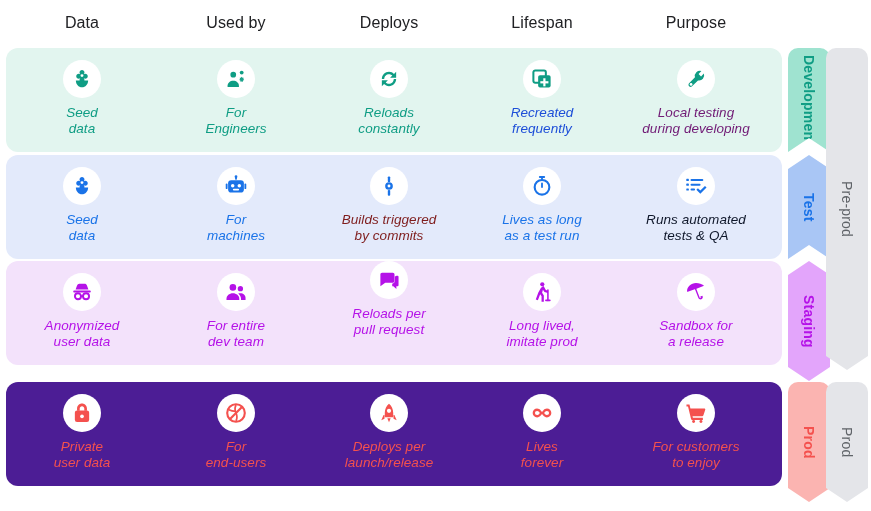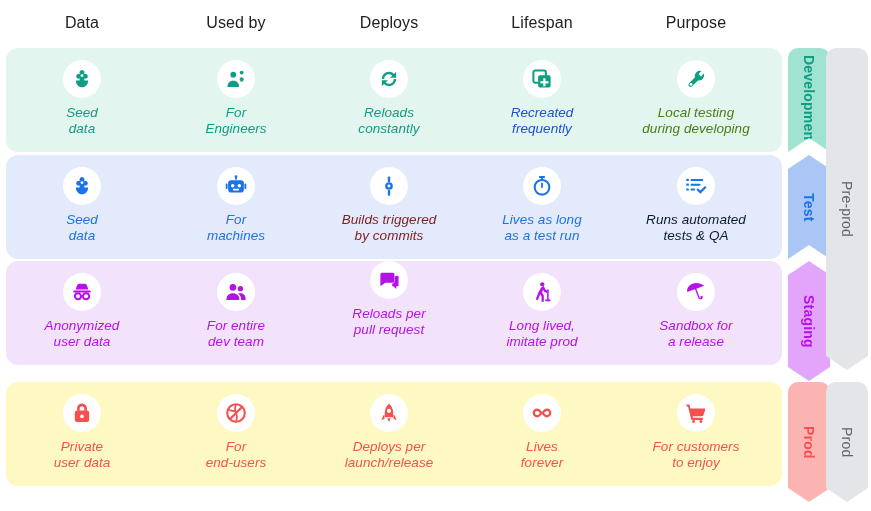--- a/index.html
+++ b/index.html
@@ -114,21 +114,21 @@
           <div class="clabel" style="color: #1d4ed8;">Recreated
 frequently</div>
         </div>
         <div class="cell" style="left: 690px; padding-top: 12px;">
           <div class="ibubble">
             <svg width="22" height="22" viewBox="0 0 24 24" fill="#0f9d84">
               <path d="M20.6 6.1l-3.1 3.1-2.7-2.7 3.1-3.1a5.6 5.6 0 0 0-7 6.8L4.2 17a2.3 2.3 0 0 0 3.2 3.2l6.8-6.7a5.6 5.6 0 0 0 6.4-7.4z"></path>
               <circle cx="6.6" cy="17.9" r="1.5" fill="#fff"></circle>
             </svg>
           </div>
-          <div class="clabel" style="color: #4d7c0f;">Local testing
+          <div class="clabel" style="color: #701a75;">Local testing
 during developing</div>
         </div>
       </div>
       <div class="row" style="top: 155px; height: 104px; background: rgb(227, 234, 251);">
         <div class="cell" style="left: 76px; padding-top: 12px;">
           <div class="ibubble">
             <svg width="22" height="22" viewBox="0 0 24 24" fill="#1a73e8">
               <path d="M12 2.3c-1.5 0-2.7 1.2-2.7 2.7 0 .7.3 1.4.8 1.9-.5-.3-1.1-.5-1.7-.5-1.5 0-2.7 1.2-2.7 2.7S6.9 11.8 8.4 11.8c.6 0 1.2-.2 1.7-.5-.5.5-.8 1.1-.8 1.9 0 .4.1.8.2 1.1h5c.1-.3.2-.7.2-1.1 0-.7-.3-1.4-.8-1.9.5.3 1.1.5 1.7.5 1.5 0 2.7-1.2 2.7-2.7S17.1 6.4 15.6 6.4c-.6 0-1.2.2-1.7.5.5-.5.8-1.1.8-1.9 0-1.5-1.2-2.7-2.7-2.7zm0 4.4a1.6 1.6 0 1 1 0 3.2 1.6 1.6 0 0 1 0-3.2z"></path>
               <path d="M5.3 13.6h13.4c0 4.1-3 7.5-6.7 7.5s-6.7-3.4-6.7-7.5z"></path>
             </svg>
@@ -243,21 +243,21 @@
         <div class="cell" style="left: 690px; padding-top: 12px;">
           <div class="ibubble">
             <svg width="22" height="22" viewBox="0 0 24 24" fill="#b512e8">
               <path d="M12 2.2C6.6 2.2 2.2 6.3 2.2 11.3c0 .4.4.7.8.5l7.6-2.9c.1 0 .2 0 .3.1l3.7 9.6c.5 1.3 2 1.9 3.3 1.4 1.2-.5 1.8-1.8 1.4-3l-.4-1-2.2.9.4 1c.1.3 0 .6-.3.7-.3.1-.6 0-.7-.3l-3.7-9.6c0-.1 0-.2.1-.3l7.6-2.9c.4-.1.5-.6.2-.9C18.4 3.4 15.4 2.2 12 2.2z"></path>
             </svg>
           </div>
           <div class="clabel" style="color: rgb(181, 18, 232);">Sandbox for
 a release</div>
         </div>
       </div>
-      <div class="row" style="top: 382px; height: 104px; background: #fef9c3;">
+      <div class="row" style="top: 382px; height: 104px; background: #4c1d95;">
         <div class="cell" style="left: 76px; padding-top: 12px;">
           <div class="ibubble">
             <svg width="22" height="22" viewBox="0 0 24 24" fill="#f4514e">
               <path d="M12 1.6c-3 0-5.4 2.4-5.4 5.4v2.6h2.9V7c0-1.4 1.1-2.5 2.5-2.5S14.5 5.6 14.5 7v2.6h2.9V7c0-3-2.4-5.4-5.4-5.4z"></path>
               <rect x="4.2" y="9.4" width="15.6" height="12.4" rx="2.4"></rect>
               <circle cx="12" cy="15.6" r="2" fill="#fff"></circle>
             </svg>
           </div>
           <div class="clabel" style="color: rgb(244, 81, 78);">Private
 user data</div>

